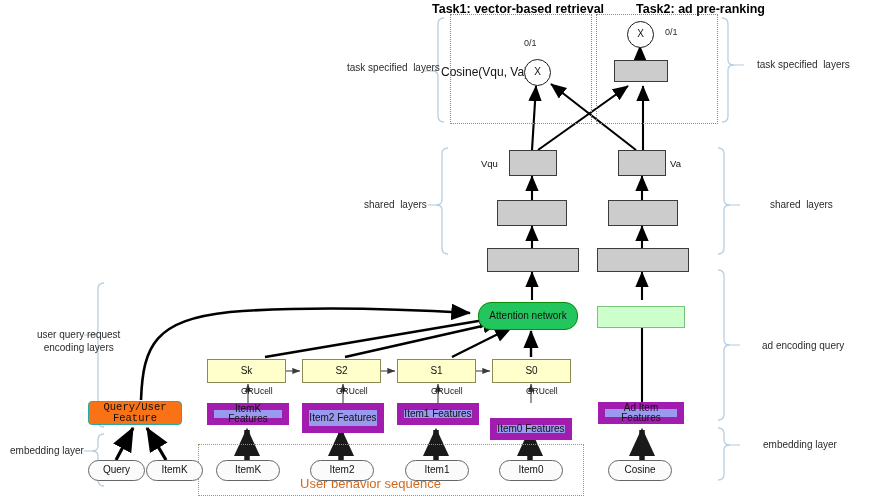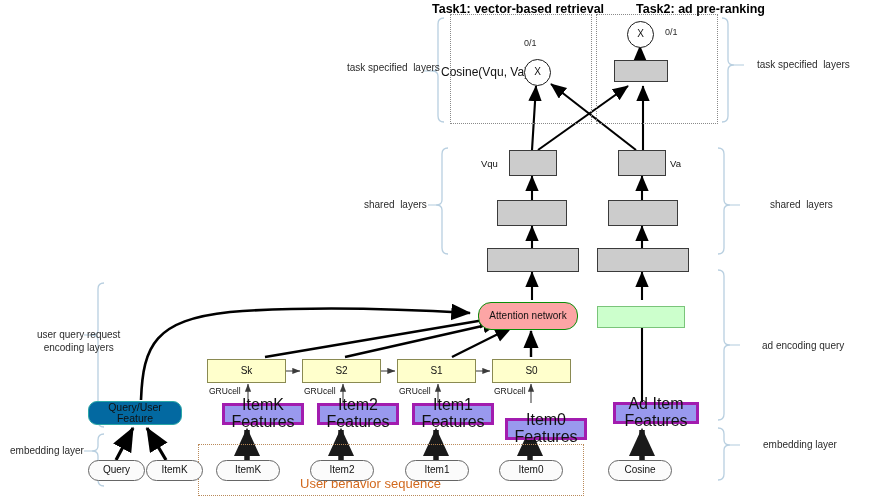--- a/index.html
+++ b/index.html
@@ -7,38 +7,38 @@
        font-family:"Liberation Sans","DejaVu Sans",sans-serif;color:#1a1a1a;}
   #stage{position:absolute;left:0;top:0;width:869px;height:498px;}
   svg#wires{position:absolute;left:0;top:0;width:869px;height:498px;pointer-events:none;}
 
   .node{position:absolute;box-sizing:border-box;display:flex;align-items:center;
         justify-content:center;text-align:center;line-height:1.05;}
 
   
   .grey{background:#cccccc;border:1px solid #3b3b3b;}
   .yellow{background:#ffffcc;border:1px solid #8a8a52;font-size:10px;color:#111;}
-  .purple{background:#9999ee;border:3px solid #a21caf;font-size:16px;color:#111;margin-left:15px;}
-  .cyan{background:#0369a1;border:1px solid #2aa7a7;border-radius:9px;font-size:10.5px;color:#111;}
-  .attn{background:#fca5a5;border:1px solid #0a8f0a;border-radius:13px;font-size:10px;color:#111;}
+  .purple{background:#9999ee;border:7px solid #a21caf;font-size:10px;color:#111;}
+  .cyan{background:#f97316;border:1px solid #2aa7a7;border-radius:4px;font-size:10.5px;color:#111;font-family:Liberation Mono, monospace;}
+  .attn{background:#22c55e;border:1px solid #0a8f0a;border-radius:13px;font-size:10px;color:#111;}
   .greenlite{background:#ccffcc;border:1px solid #7ac47a;}
   .oval{background:#fbfbfb;border:1px solid #666;border-radius:11px;font-size:10px;color:#111;}
   .circ{background:#ffffff;border:1.6px solid #1a1a1a;border-radius:50%;font-size:10px;color:#111;}
 
   
   .taskpanel{position:absolute;border:1px dotted #8a8a8a;background:transparent;}
   .seqpanel{position:absolute;border:1px dotted #b98a5a;background:transparent;}
 
   .tasktitle{position:absolute;font-size:12.5px;font-weight:bold;color:#000;white-space:nowrap;}
   .smalllbl{position:absolute;font-size:9px;color:#2b2b2b;white-space:nowrap;}
   .sidelbl{position:absolute;font-size:10px;color:#2b2b2b;white-space:pre;line-height:1.25;}
   .seqlbl{position:absolute;font-size:13px;color:#d2691e;white-space:nowrap;}
   .cosine{position:absolute;font-size:12px;color:#111;white-space:nowrap;}
   .vlbl{position:absolute;font-size:9.5px;color:#111;white-space:nowrap;}
-  .grulbl{position:absolute;font-size:8.5px;color:#111;white-space:nowrap;}
+  .grulbl{position:absolute;font-size:8.5px;color:#111;white-space:nowrap;margin-left:32px;}
 </style>
 </head>
 <body>
 
 <div id="stage">
 
   <svg id="wires" viewBox="0 0 869 498">
     <defs>
       <marker id="ah" markerWidth="9" markerHeight="9" refX="7.2" refY="3.2" orient="auto" markerUnits="strokeWidth">
         <path d="M0,0 L7.6,3.2 L0,6.4 z" fill="#000"></path>
@@ -193,21 +193,21 @@
   <div class="node yellow" style="left:302px;top:359px;width:79px;height:24px;">S2</div>
   <div class="node yellow" style="left:397px;top:359px;width:79px;height:24px;">S1</div>
   <div class="node yellow" style="left:492px;top:359px;width:79px;height:24px;">S0</div>
 
   <div class="grulbl" style="left:209px;top:386px;">GRUcell</div>
   <div class="grulbl" style="left:304px;top:386px;">GRUcell</div>
   <div class="grulbl" style="left:399px;top:386px;">GRUcell</div>
   <div class="grulbl" style="left:494px;top:386px;">GRUcell</div>
 
   <div class="node purple" style="left:207px;top:403px;width:82px;height:22px;">ItemK Features</div>
-  <div class="node purple" style="left:302px;top:403px;width:82px;height:22px;">Item2 Features</div>
+  <div class="node purple" style="left:302px;top:403px;width:82px;height:30px;">Item2 Features</div>
   <div class="node purple" style="left:397px;top:403px;width:82px;height:22px;">Item1 Features</div>
   <div class="node purple" style="left:490px;top:418px;width:82px;height:22px;">Item0 Features</div>
 
   <div class="node oval" style="left:216px;top:460px;width:64px;height:21px;">ItemK</div>
   <div class="node oval" style="left:310px;top:460px;width:64px;height:21px;">Item2</div>
   <div class="node oval" style="left:405px;top:460px;width:64px;height:21px;">Item1</div>
   <div class="node oval" style="left:499px;top:460px;width:64px;height:21px;">Item0</div>
 
   <div class="node purple" style="left:598px;top:402px;width:86px;height:22px;">Ad Item Features</div>
   <div class="node oval" style="left:608px;top:460px;width:64px;height:21px;">Cosine</div>

